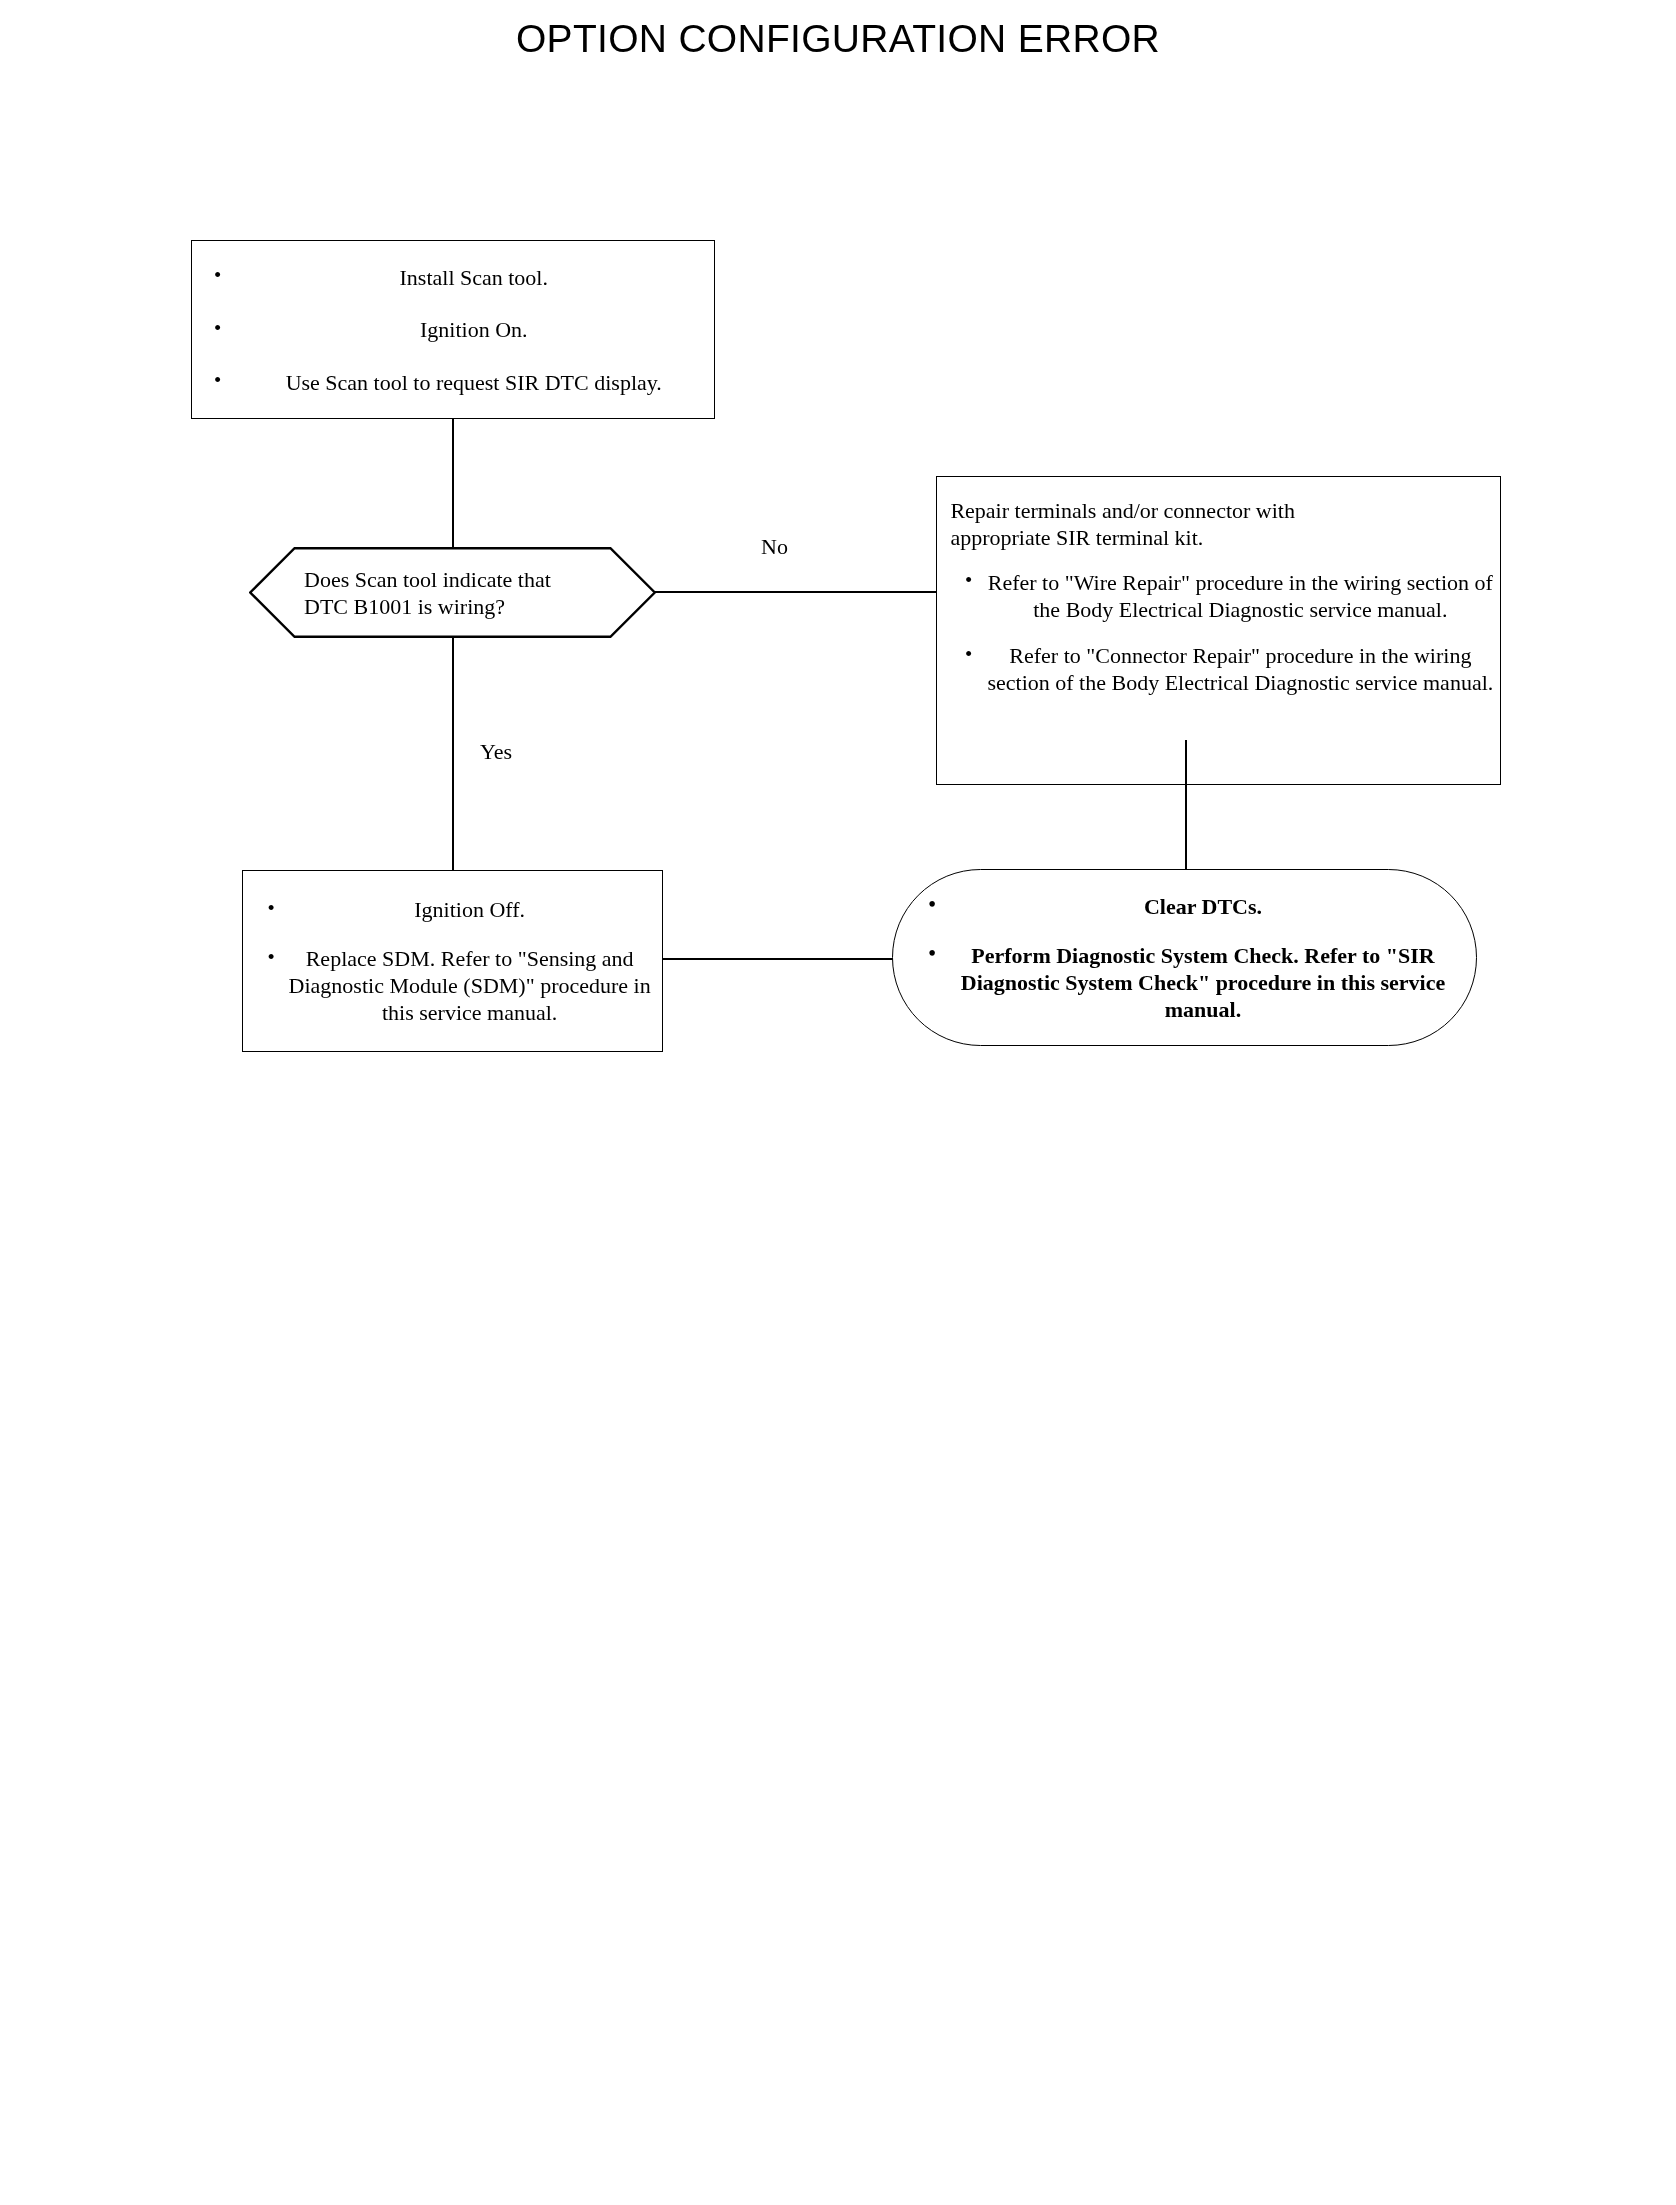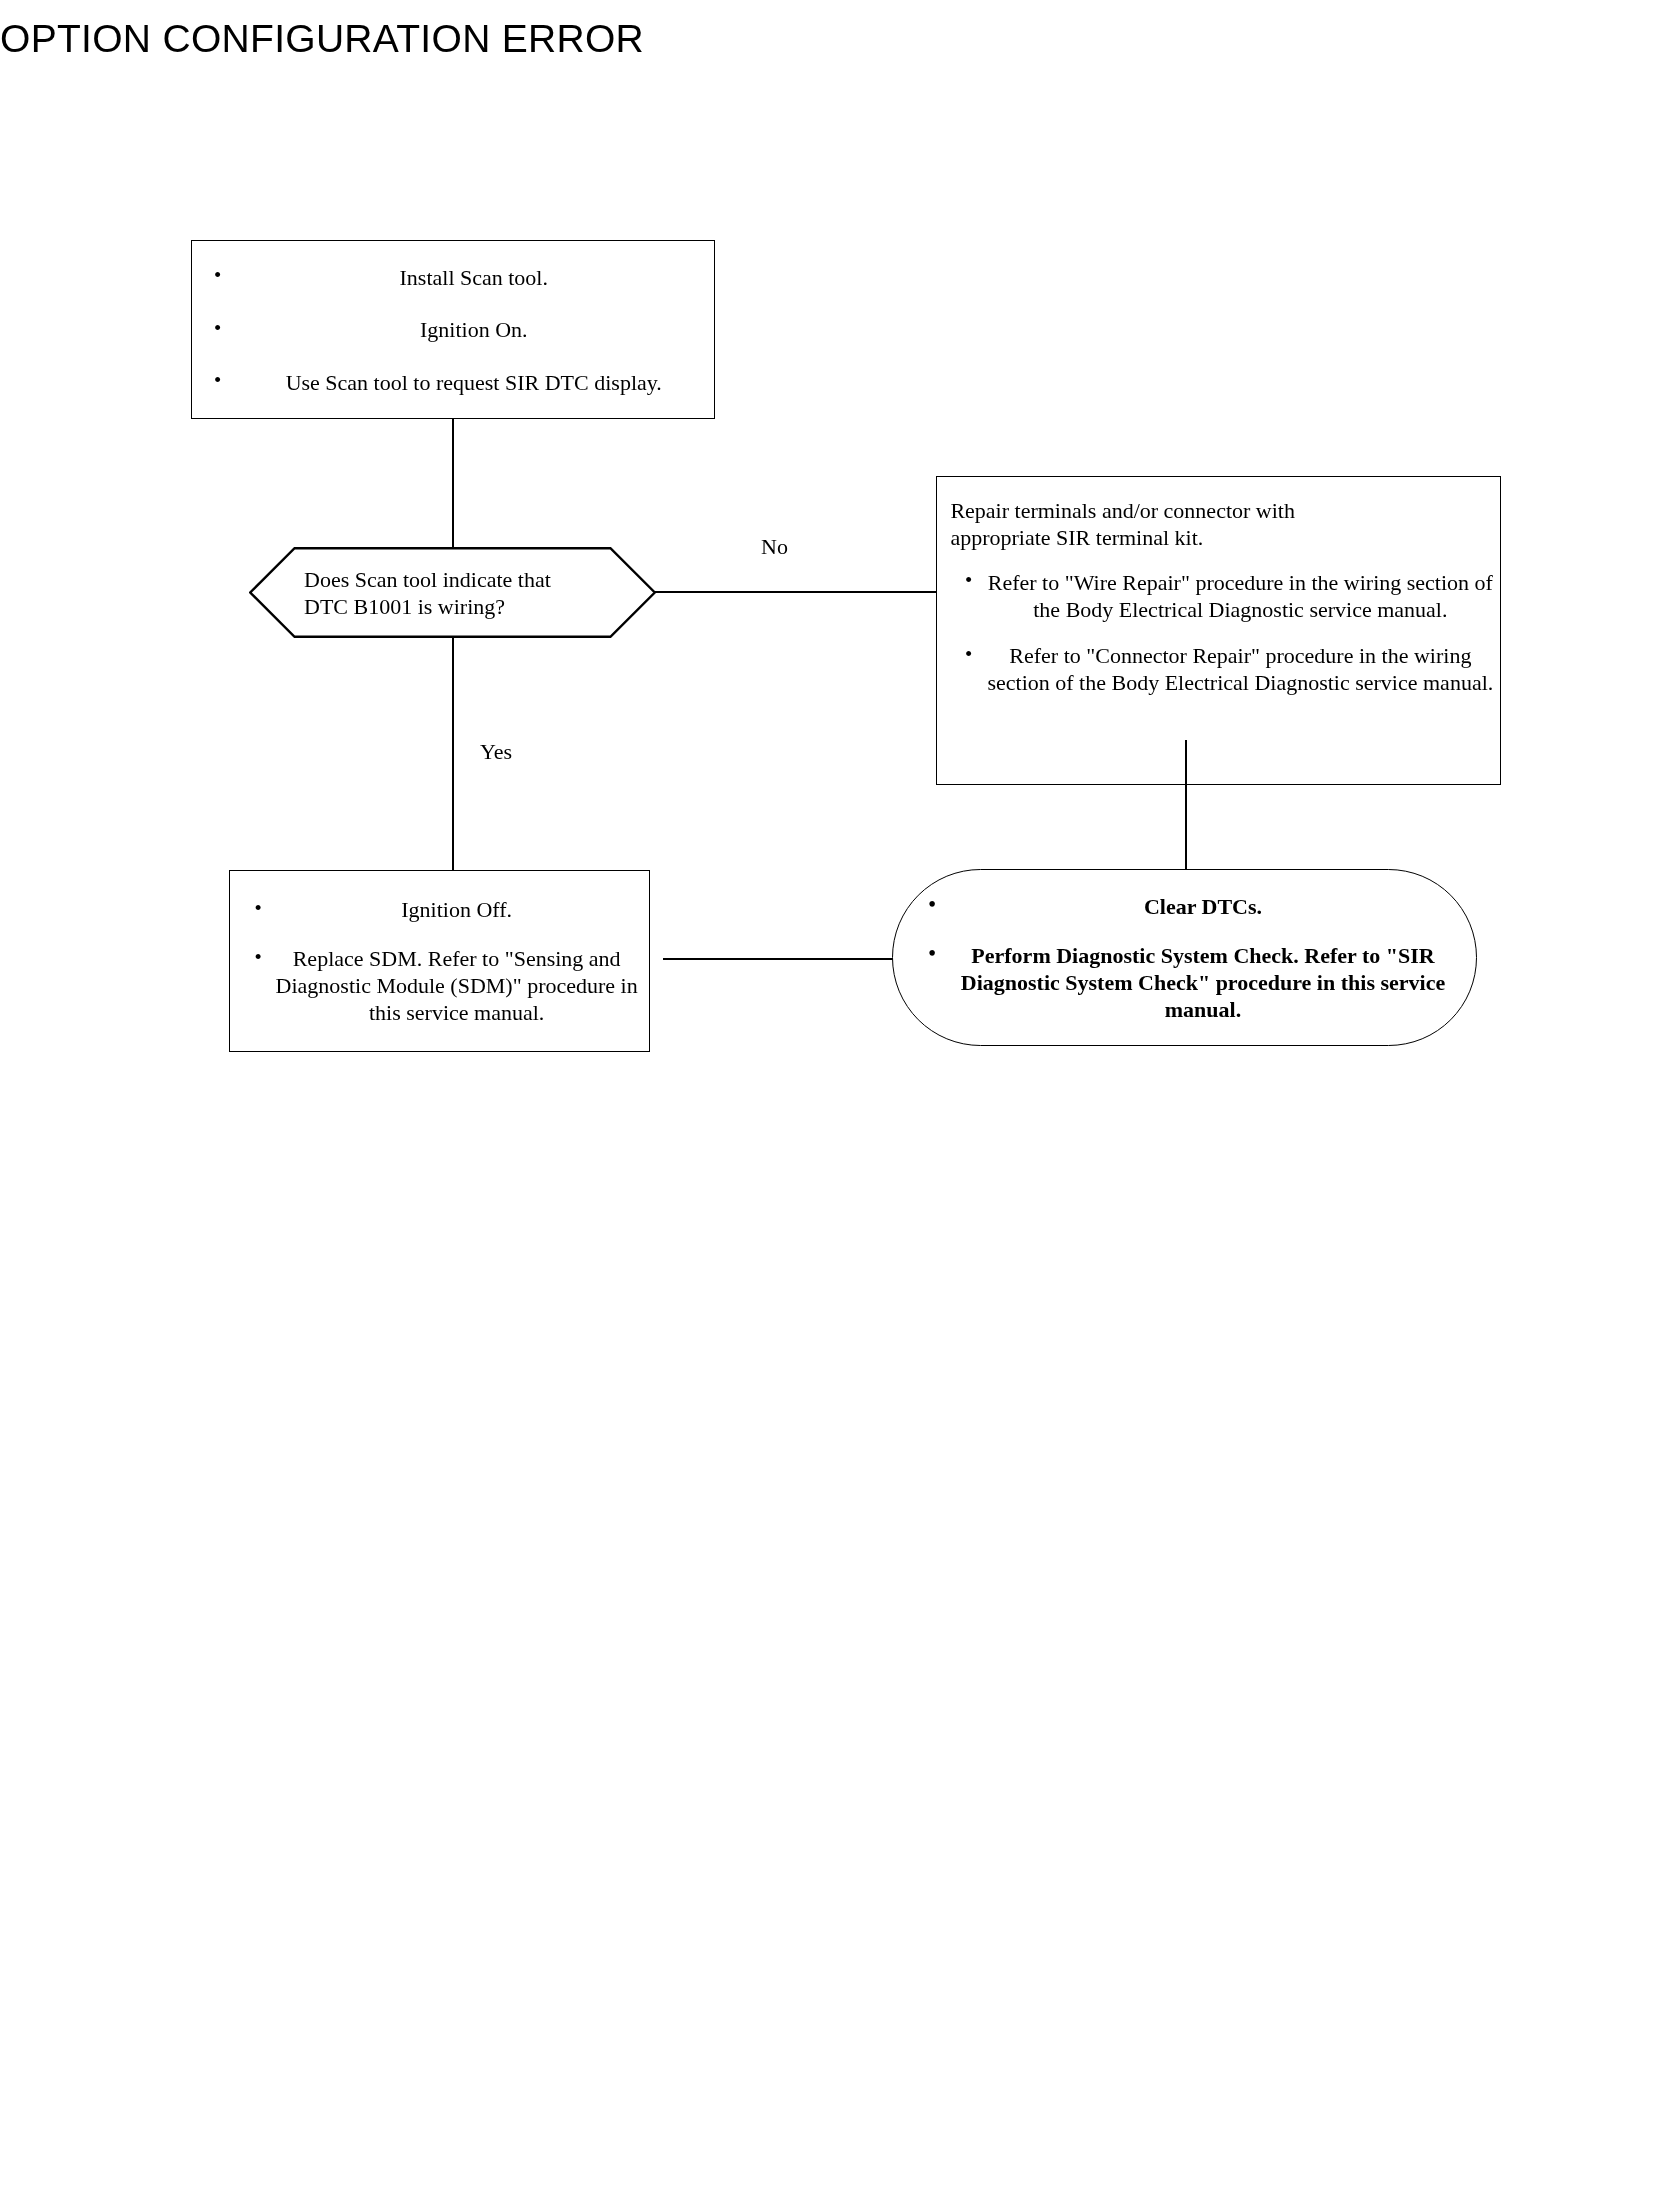--- a/index.html
+++ b/index.html
@@ -16,20 +16,21 @@
     color: #000000;
     overflow: hidden;
   }
 
   
   #title {
     position: absolute;
     top: 17px;
     left: 0;
     width: 1676px;
+    text-align: center;
     font-family: "Liberation Sans", sans-serif;
     font-size: 39px;
     font-weight: 400;
     letter-spacing: 0.3px;
   }
 
   
   .node {
     position: absolute;
     box-sizing: border-box;
@@ -116,21 +117,21 @@
     font-size: 22px;
     line-height: 27px;
     padding: 0 14.6px 0 13.4px;
   }
   #box-repair .bullets { margin-top: 18px; padding-left: 14.6px; }
   #box-repair .bullets li { padding-left: 34px; padding-right: 4.9px; }
   #box-repair .bullets li + li { margin-top: 19.5px; }
 
   
   #box-ignition-off {
-    left: 229px;
+    left: 242px;
     top: 870px;
     width: 421px;
     height: 182px;
   }
   #box-ignition-off .bullets { padding-left: 11px; padding-right: 9.7px; }
   #box-ignition-off .bullets li + li { margin-top: 22px; }
 
   
   #box-clear {
     left: 892px;

